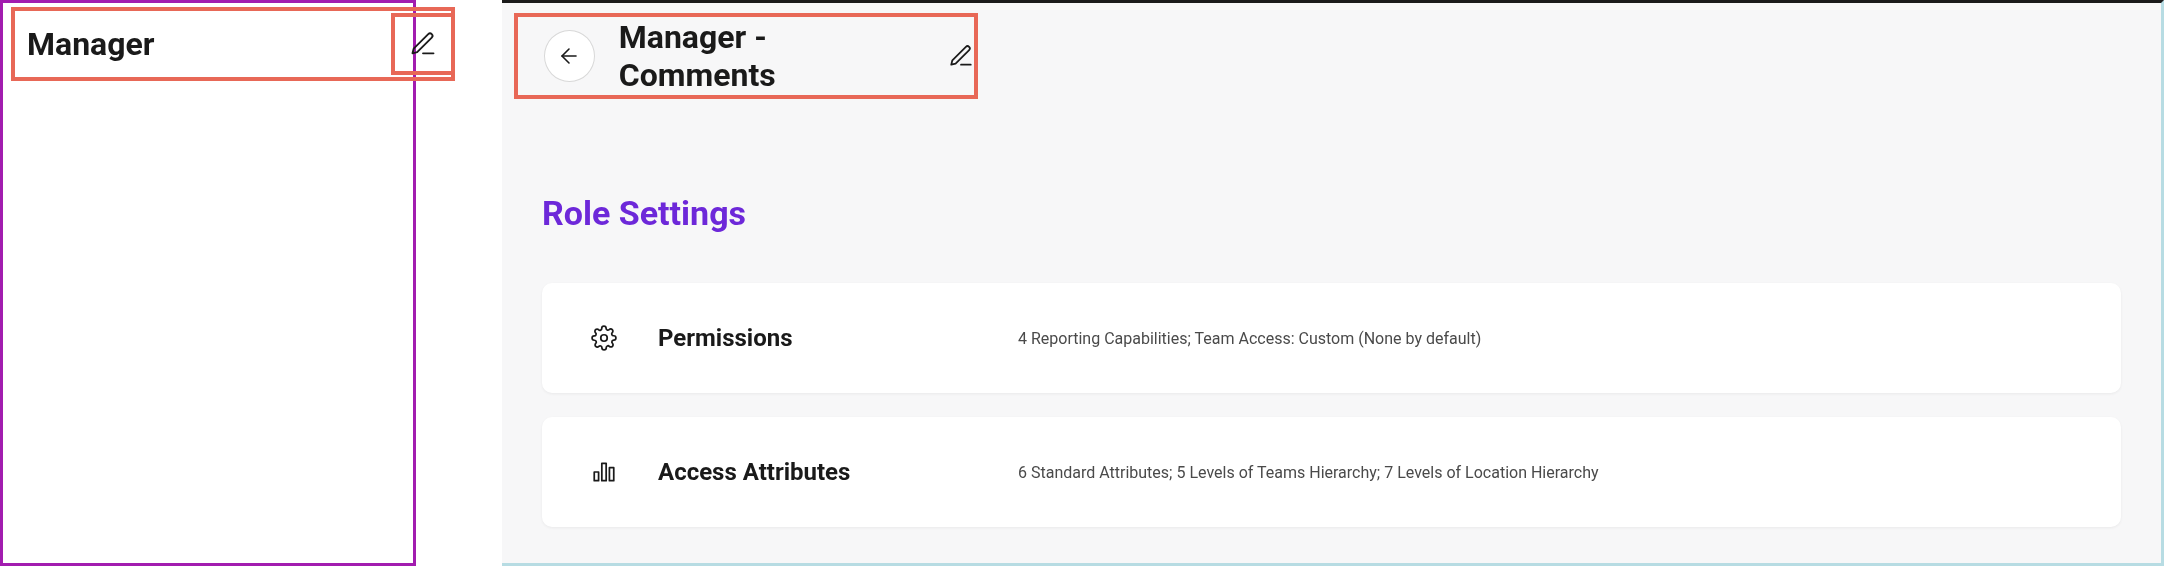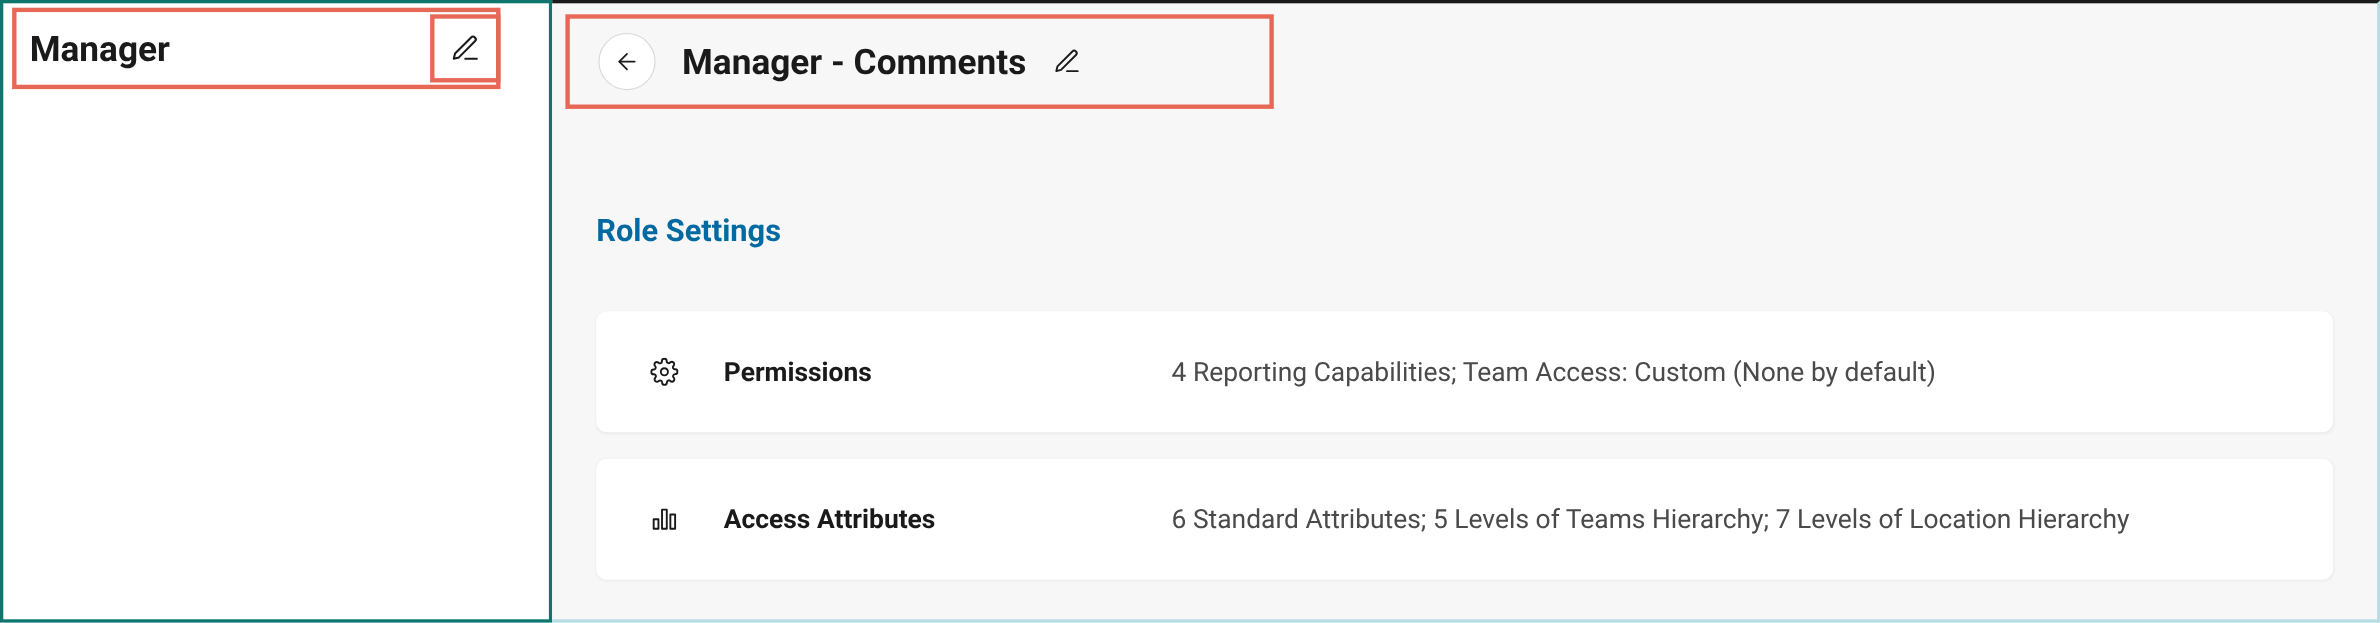--- a/index.html
+++ b/index.html
@@ -12,24 +12,24 @@
       background: #ffffff;
       width: 2164px;
       height: 566px;
       overflow: hidden;
       position: relative;
     }
     .sidebar {
       position: absolute;
       left: 0;
       top: 0;
-      width: 502px;
+      width: 416px;
       height: 100%;
       background: #ffffff;
-      border: 3px solid #0f766e;
+      border: 3px solid #a21caf;
     }
     .sidebar-header {
       position: absolute;
       top: 4px;
       left: 8px;
       width: 444px;
       height: 74px;
       border: 4px solid #e86857;
       display: flex;
       align-items: center;
@@ -58,21 +58,21 @@
       bottom: 0;
       background: #f7f7f8;
       border-top: 3px solid #1a1a1a;
       border-right: 3px solid #b7dce3;
       border-bottom: 3px solid #b7dce3;
     }
     .main-header {
       position: absolute;
       top: 10px;
       left: 12px;
-      width: 644px;
+      width: 464px;
       height: 86px;
       border: 4px solid #e86857;
       display: flex;
       align-items: center;
       padding-left: 26px;
       gap: 24px;
     }
     .back-button {
       width: 52px;
       height: 52px;
@@ -92,23 +92,23 @@
     .edit-title-button {
       display: flex;
       align-items: center;
       justify-content: center;
       cursor: pointer;
     }
     .section-title {
       position: absolute;
       top: 190px;
       left: 40px;
-      font-size: 28px;
-      font-weight: 700;
-      color: #0369a1;
+      font-size: 34px;
+      font-weight: 700;
+      color: #6d28d9;
     }
     .cards {
       position: absolute;
       top: 280px;
       left: 40px;
       right: 40px;
       display: flex;
       flex-direction: column;
       gap: 24px;
     }
@@ -129,24 +129,23 @@
       justify-content: center;
     }
     .card-label {
       font-size: 24px;
       font-weight: 700;
       color: #1a1a1a;
       margin-left: 40px;
       width: 360px;
     }
     .card-desc {
-      font-size: 24px;
+      font-size: 16px;
       color: #4a4a4a;
       flex: 1;
-      margin-left: 47px;
     }
     svg { display: block; }
   </style>
 </head>
 <body>
 
 <div class="sidebar">
   <div class="sidebar-header">
     <span class="sidebar-title">Manager</span>
     <div class="sidebar-edit-box">

